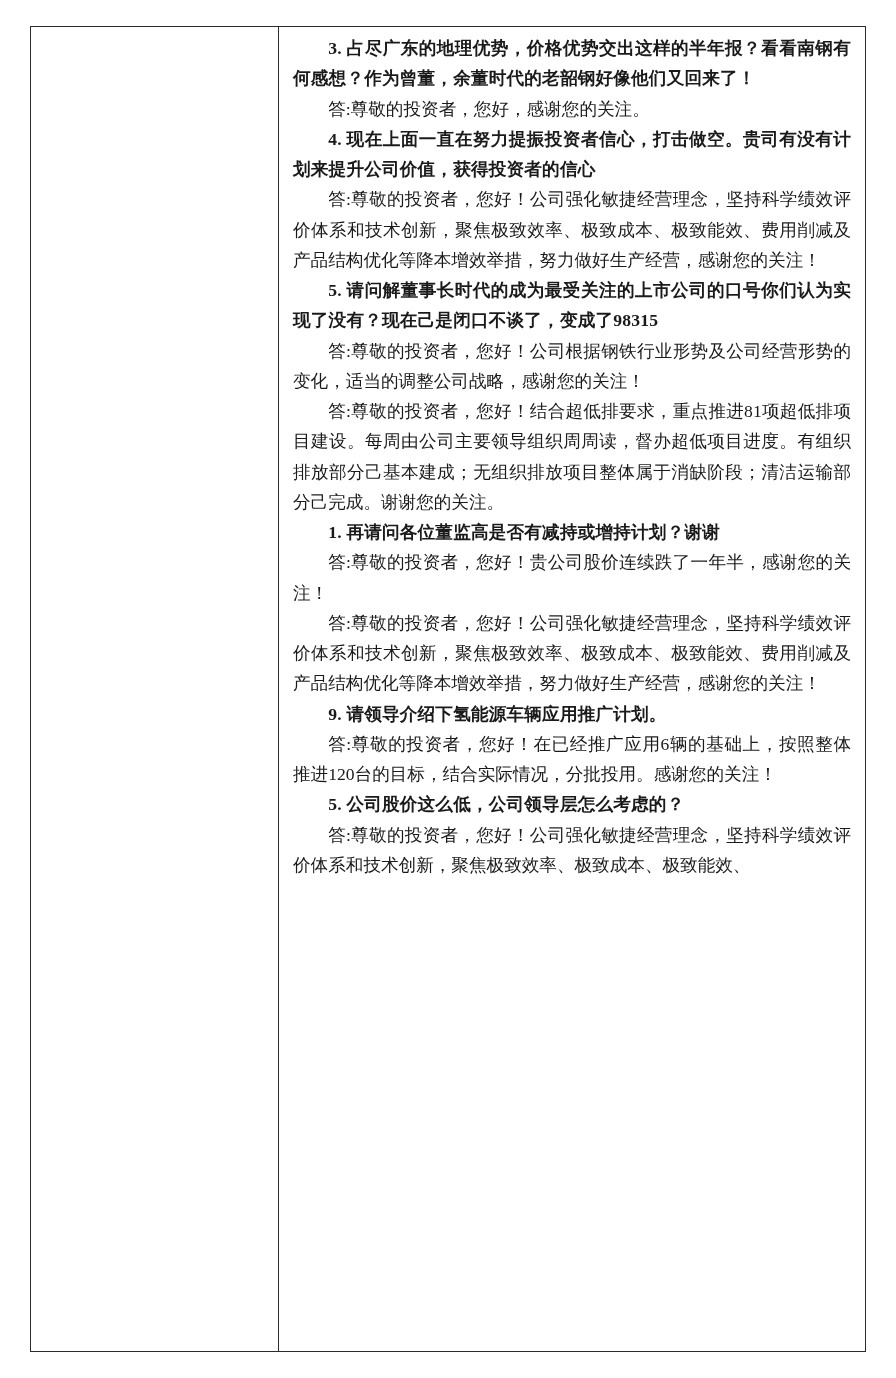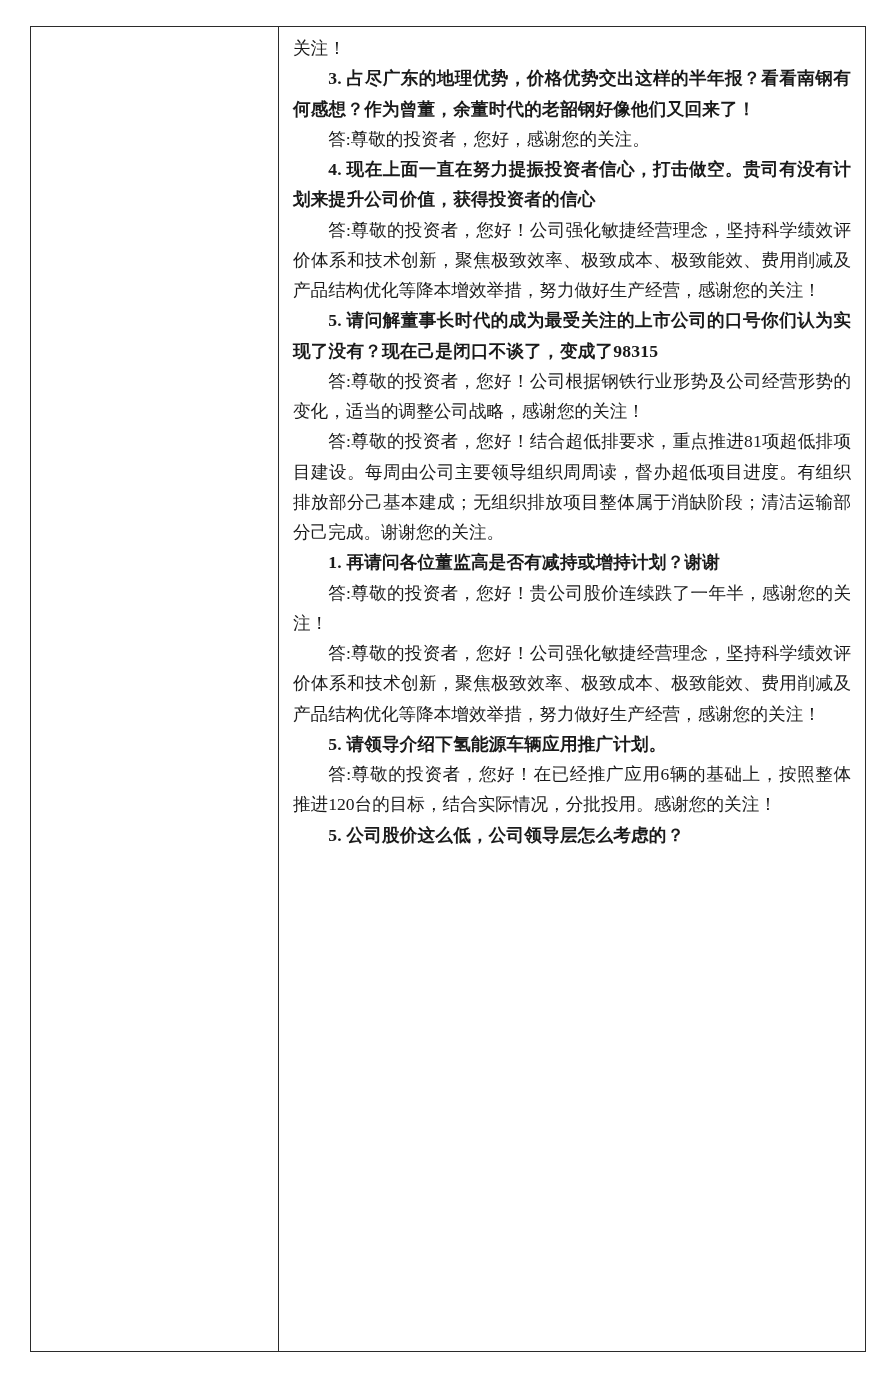--- a/index.html
+++ b/index.html
@@ -59,29 +59,29 @@
     text-indent: 0;
   }
 </style>
 </head>
 <body>
 
 <div class="page">
   <div class="table">
     <div class="col-left"></div>
     <div class="col-right">
-      <p class="a a-first">关注！</p>
       <p class="q">3. 占尽广东的地理优势，价格优势交出这样的半年报？看看南钢有何感想？作为曾董，余董时代的老韶钢好像他们又回来了！</p>
       <p class="a">答:尊敬的投资者，您好，感谢您的关注。</p>
       <p class="q">4. 现在上面一直在努力提振投资者信心，打击做空。贵司有没有计划来提升公司价值，获得投资者的信心</p>
       <p class="a">答:尊敬的投资者，您好！公司强化敏捷经营理念，坚持科学绩效评价体系和技术创新，聚焦极致效率、极致成本、极致能效、费用削减及产品结构优化等降本增效举措，努力做好生产经营，感谢您的关注！</p>
       <p class="q">5. 请问解董事长时代的成为最受关注的上市公司的口号你们认为实现了没有？现在己是闭口不谈了，变成了98315</p>
       <p class="a">答:尊敬的投资者，您好！公司根据钢铁行业形势及公司经营形势的变化，适当的调整公司战略，感谢您的关注！</p>
       <p class="a">答:尊敬的投资者，您好！结合超低排要求，重点推进81项超低排项目建设。每周由公司主要领导组织周周读，督办超低项目进度。有组织排放部分己基本建成；无组织排放项目整体属于消缺阶段；清洁运输部分己完成。谢谢您的关注。</p>
       <p class="q">1. 再请问各位董监高是否有减持或增持计划？谢谢</p>
       <p class="a">答:尊敬的投资者，您好！贵公司股价连续跌了一年半，感谢您的关注！</p>
       <p class="a">答:尊敬的投资者，您好！公司强化敏捷经营理念，坚持科学绩效评价体系和技术创新，聚焦极致效率、极致成本、极致能效、费用削减及产品结构优化等降本增效举措，努力做好生产经营，感谢您的关注！</p>
-      <p class="q">5. 请领导介绍下氢能源车辆应用推广计划。</p>
+      <p class="q">9. 请领导介绍下氢能源车辆应用推广计划。</p>
       <p class="a">答:尊敬的投资者，您好！在已经推广应用6辆的基础上，按照整体推进120台的目标，结合实际情况，分批投用。感谢您的关注！</p>
       <p class="q">5. 公司股价这么低，公司领导层怎么考虑的？</p>
+      <p class="a">答:尊敬的投资者，您好！公司强化敏捷经营理念，坚持科学绩效评价体系和技术创新，聚焦极致效率、极致成本、极致能效、</p>
     </div>
   </div>
 </div>
 
 </body></html>

